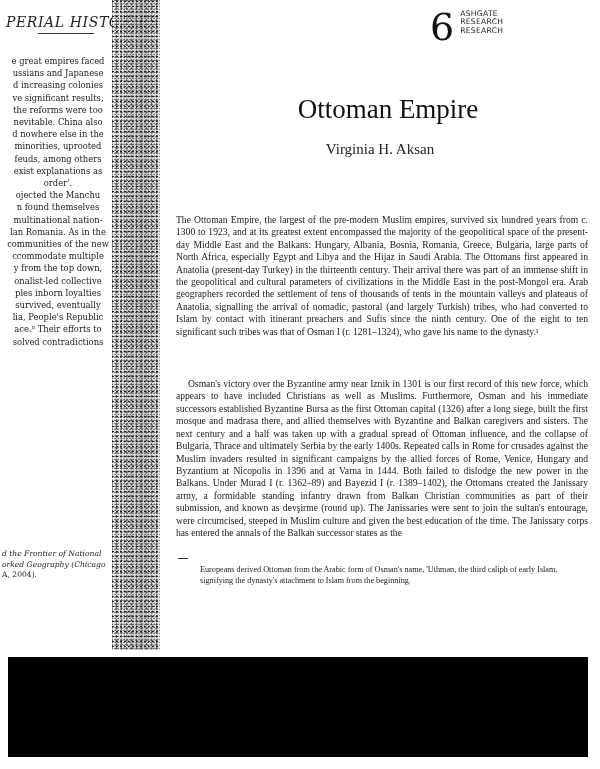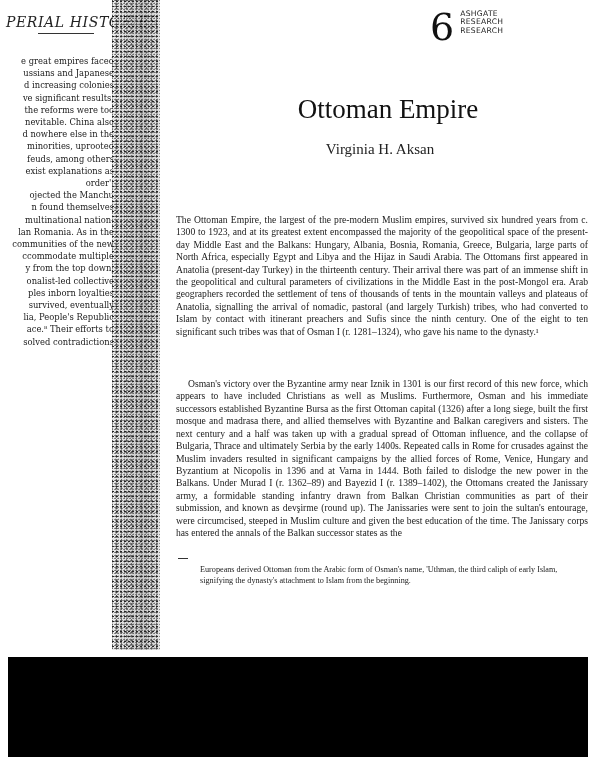--- a/index.html
+++ b/index.html
@@ -14,21 +14,21 @@
     position: absolute; left: 6px; top: 14px; font-size: 14px; letter-spacing: 0.6px;
     font-style: italic; color: #222; white-space: nowrap;
   }
   .running-head-rule {
     position: absolute; left: 38px; top: 33px; width: 56px; height: 1px; background: #333;
   }
   .left-text {
     position: absolute; right: 4px; top: 55px; width: 112px; text-align: right;
     font-size: 8.4px; line-height: 12.2px; color: #1a1a1a; white-space: nowrap;
   }
-  .left-text div { overflow: hidden; }
+  .left-text div { overflow: hidden; text-align: center; }
   .left-foot {
     position: absolute; left: 2px; top: 549px; width: 112px;
     font-size: 7.6px; line-height: 10.5px; color: #222; white-space: nowrap;
   }
   .left-foot i { font-style: italic; }
   .gutter {
     position: absolute; left: 112px; top: 0; width: 48px; height: 650px;
     background:
       radial-gradient(circle at 20% 30%, #000 0.7px, transparent 1.2px) 0 0/4px 5px,
       radial-gradient(circle at 70% 60%, #333 0.8px, transparent 1.3px) 1px 2px/5px 4px,
@@ -98,20 +98,25 @@
     <div>communities of the new</div>
     <div>ccommodate multiple</div>
     <div>y from the top down,</div>
     <div>onalist-led collective</div>
     <div>ples inborn loyalties</div>
     <div>survived, eventually</div>
     <div>lia, People's Republic</div>
     <div>ace.⁸ Their efforts to</div>
     <div>solved contradictions</div>
   </div>
+  <div class="left-foot">
+    <div><i>d the Frontier of National</i></div>
+    <div><i>orked Geography (Chicago</i></div>
+    <div>A, 2004).</div>
+  </div>
 </div>
 
 <div class="gutter"></div>
 
 <div class="chapter-mark">
   <div class="chapter-num">6</div>
   <div class="series">
     <div>ASHGATE</div>
     <div class="bold">RESEARCH</div>
     <div>RESEARCH</div>

